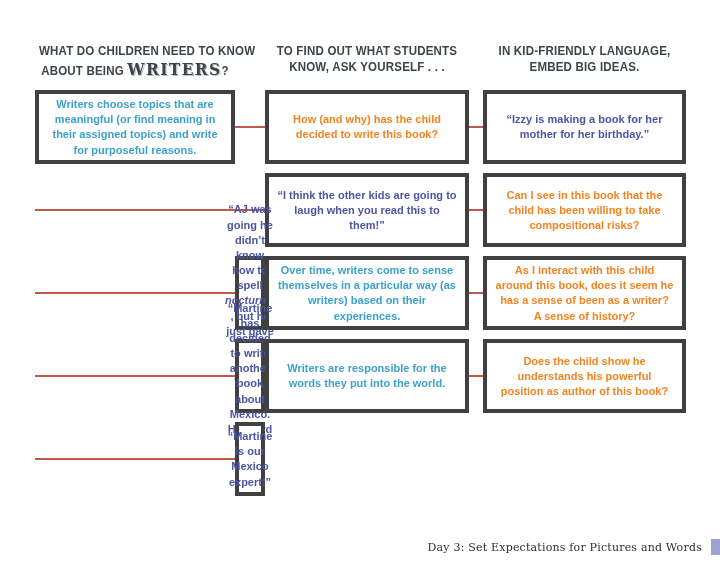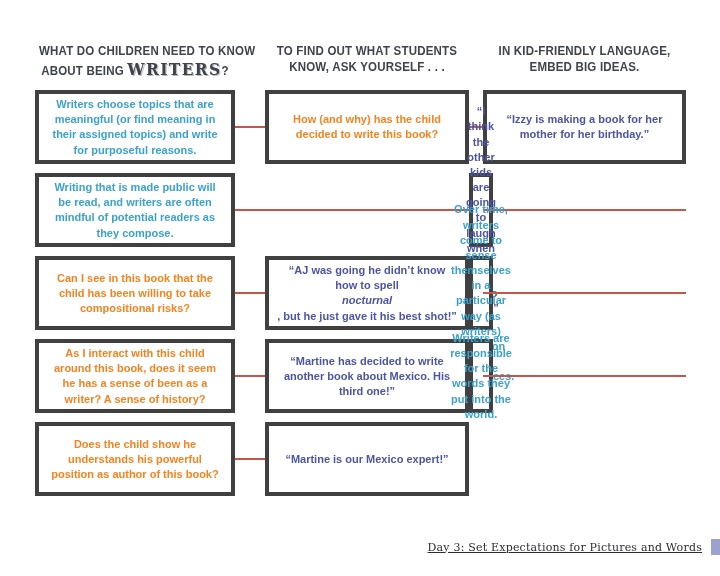--- a/index.html
+++ b/index.html
@@ -85,21 +85,20 @@
     right: 12px;
     display: flex;
     align-items: center;
     gap: 9px;
   }
   .footer-label {
     font-family: "DejaVu Serif", serif;
     font-size: 11px;
     color: #2d2d33;
     letter-spacing: 0.2px;
-    text-decoration: underline;
   }
   .page-badge {
     width: 33px;
     height: 16px;
     background: #9ea0ce;
     color: #2f3240;
     font-family: "DejaVu Serif", serif;
     font-weight: 700;
     font-size: 11px;
     display: flex;
@@ -136,23 +135,20 @@
         </div>
       <div class="connector"></div>
       <div class="box mid-col">
           <span>How (and why) has the child decided to write this book?</span>
         </div>
       <div class="connector"></div>
       <div class="box right-col">
           <span>“Izzy is making a book for her mother for her birthday.”</span>
         </div>
 
-      <div class="box left-col">
-          <span>Writing that is made public will be read, and writers are often mindful of potential readers as they compose.</span>
-        </div>
       <div class="connector"></div>
       <div class="connector"></div>
       <div class="box right-col">
           <span>“I think the other kids are going to laugh when you read this to them!”</span>
         </div>
 
       <div class="connector"></div>
       <div class="box mid-col">
           <span>Can I see in this book that the child has been willing to take compositional risks?</span>
         </div>

